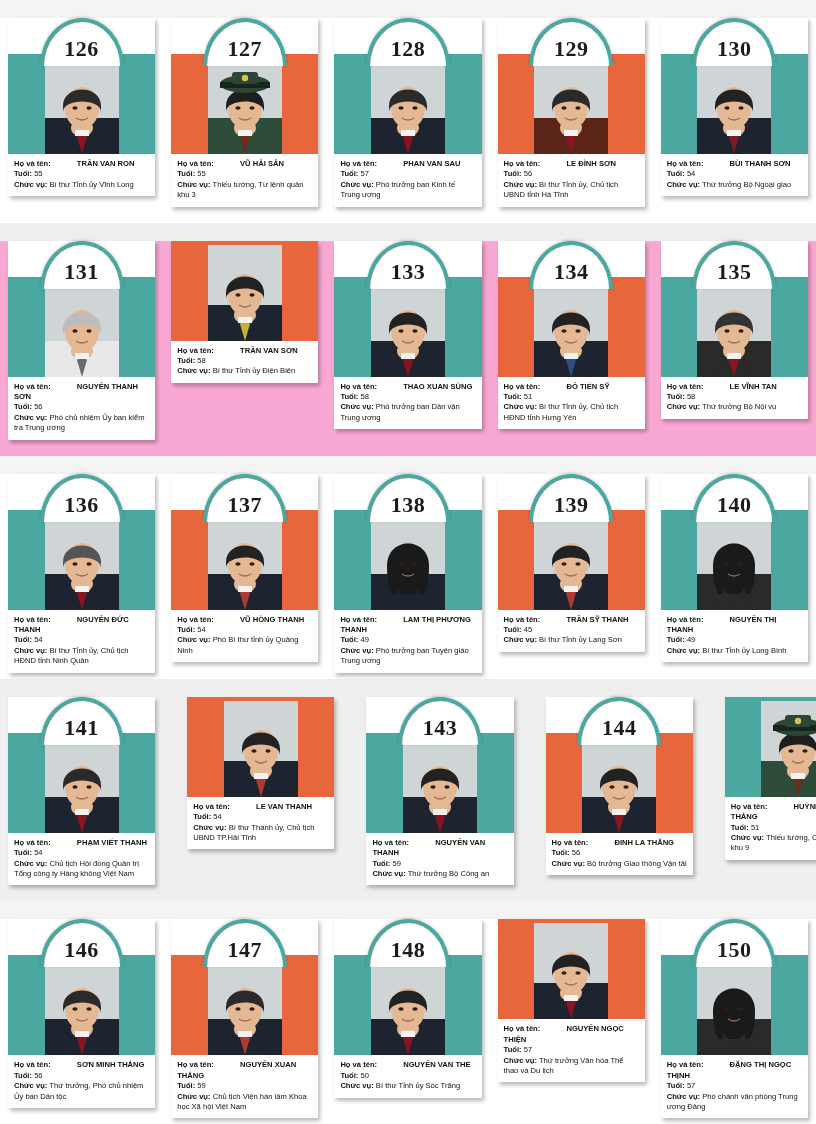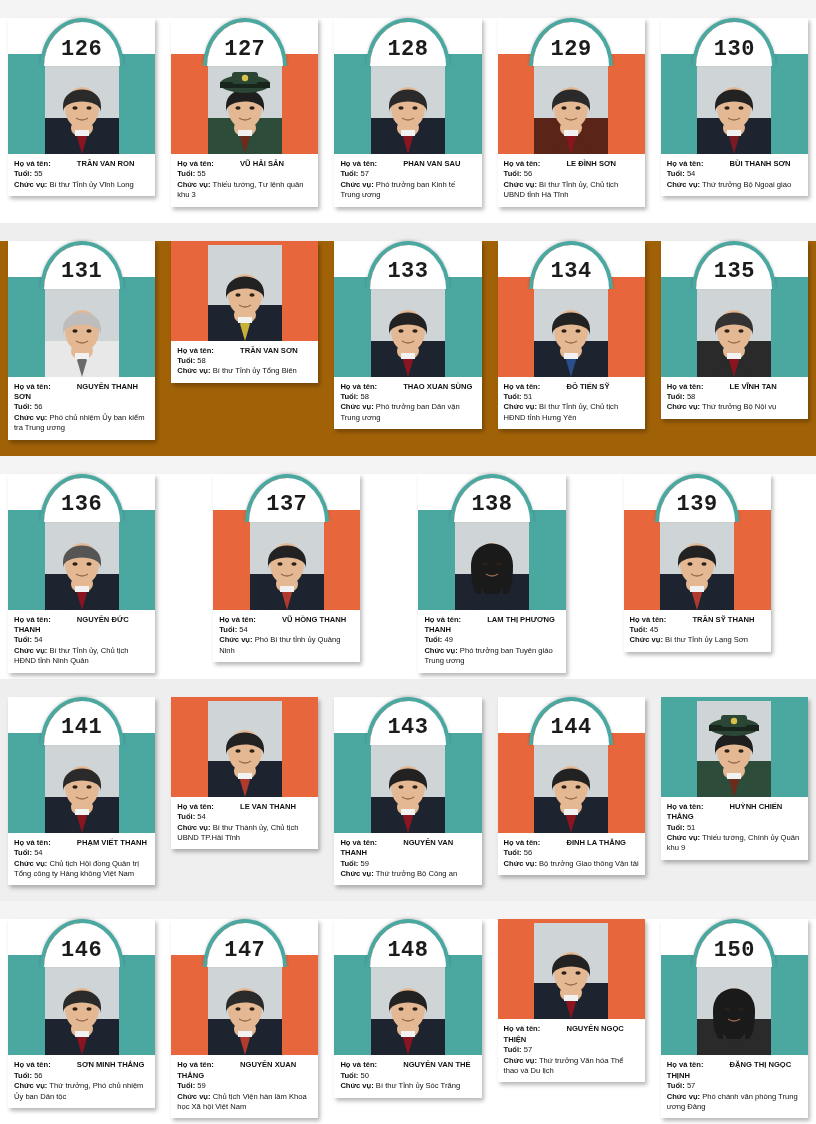--- a/index.html
+++ b/index.html
@@ -66,21 +66,21 @@
     box-sizing: border-box;
   }
   .badge-num {
     position: relative;
     z-index: 2;
     font-size: 22px;
     font-weight: bold;
     color: #1b1b1b;
     letter-spacing: 0.5px;
     padding-top: 10px;
-    font-family: Liberation Mono, monospace;
+    font-family: Liberation Serif, serif;
   }
   
   .photo-wrap {
     position: relative;
     height: 100px;
     display: flex;
     align-items: flex-end;
     justify-content: center;
     overflow: hidden;
   }
@@ -288,21 +288,21 @@
       </div>
       <div class="info">
         <p class="line"><span class="lbl">Họ và tên:</span> <span class="nm">BÙI THANH SƠN</span></p>
         <p class="line"><span class="lbl">Tuổi:</span> <span>54</span></p>
         <p class="line"><span class="lbl">Chức vụ:</span> <span>Thứ trưởng Bộ Ngoại giao</span></p>
       </div>
     </div>
         </div>
       </div>
       <div class="spacer-band" style="background: rgb(238, 238, 238);"></div>
-      <div class="row" style="background: #a16207; padding-bottom: 10px;">
+      <div class="row" style="background: #f9a8d4; padding-bottom: 10px;">
         <div class="card">
     <div class="card-inner">
       <div class="badge">
         <div class="badge-shape">
           <span class="badge-num">131</span>
         </div>
       </div>
       <div class="photo-wrap">
         <div class="photo-bg-left teal"></div>
         <div class="photo-bg-right teal"></div>
@@ -348,21 +348,21 @@
     <path d="M31 60 Q37 64 43 60" stroke="#9a6a4d" stroke-width="1.4" fill="none"></path>
     <polygon points="37,74 32,79 37,96 42,79" fill="#c6b03a"></polygon>
              <rect x="30" y="72" width="14" height="6" fill="#f2f2f2"></rect>
 
   </svg>
               </div>
       </div>
       <div class="info">
         <p class="line"><span class="lbl">Họ và tên:</span> <span class="nm">TRẦN VAN SƠN</span></p>
         <p class="line"><span class="lbl">Tuổi:</span> <span>58</span></p>
-        <p class="line"><span class="lbl">Chức vụ:</span> <span>Bí thư Tỉnh ủy Tổng Biên</span></p>
+        <p class="line"><span class="lbl">Chức vụ:</span> <span>Bí thư Tỉnh ủy Điện Biên</span></p>
       </div>
     </div>
         </div>
         <div class="card">
     <div class="card-inner">
       <div class="badge">
         <div class="badge-shape">
           <span class="badge-num">133</span>
         </div>
       </div>
@@ -456,21 +456,21 @@
       </div>
       <div class="info">
         <p class="line"><span class="lbl">Họ và tên:</span> <span class="nm">LE VĨNH TAN</span></p>
         <p class="line"><span class="lbl">Tuổi:</span> <span>58</span></p>
         <p class="line"><span class="lbl">Chức vụ:</span> <span>Thứ trưởng Bộ Nội vụ</span></p>
       </div>
     </div>
         </div>
       </div>
       <div class="spacer-band" style="background: rgb(244, 244, 244);"></div>
-      <div class="row" style="background: rgb(255, 255, 255); padding-bottom: 0; gap: 42px;">
+      <div class="row" style="background: rgb(255, 255, 255); padding-bottom: 0;">
         <div class="card">
     <div class="card-inner">
       <div class="badge">
         <div class="badge-shape">
           <span class="badge-num">136</span>
         </div>
       </div>
       <div class="photo-wrap">
         <div class="photo-bg-left teal"></div>
         <div class="photo-bg-right teal"></div>
@@ -627,21 +627,21 @@
       </div>
       <div class="info">
         <p class="line"><span class="lbl">Họ và tên:</span> <span class="nm">NGUYỄN THỊ THANH</span></p>
         <p class="line"><span class="lbl">Tuổi:</span> <span>49</span></p>
         <p class="line"><span class="lbl">Chức vụ:</span> <span>Bí thư Tỉnh ủy Long Bình</span></p>
       </div>
     </div>
         </div>
       </div>
       <div class="spacer-band" style="background: rgb(238, 238, 238);"></div>
-      <div class="row" style="background: rgb(239, 239, 239); padding-bottom: 10px;">
+      <div class="row" style="background: rgb(239, 239, 239); padding-bottom: 10px; gap: 16px;">
         <div class="card">
     <div class="card-inner">
       <div class="badge">
         <div class="badge-shape">
           <span class="badge-num">141</span>
         </div>
       </div>
       <div class="photo-wrap">
         <div class="photo-bg-left teal"></div>
         <div class="photo-bg-right teal"></div>

